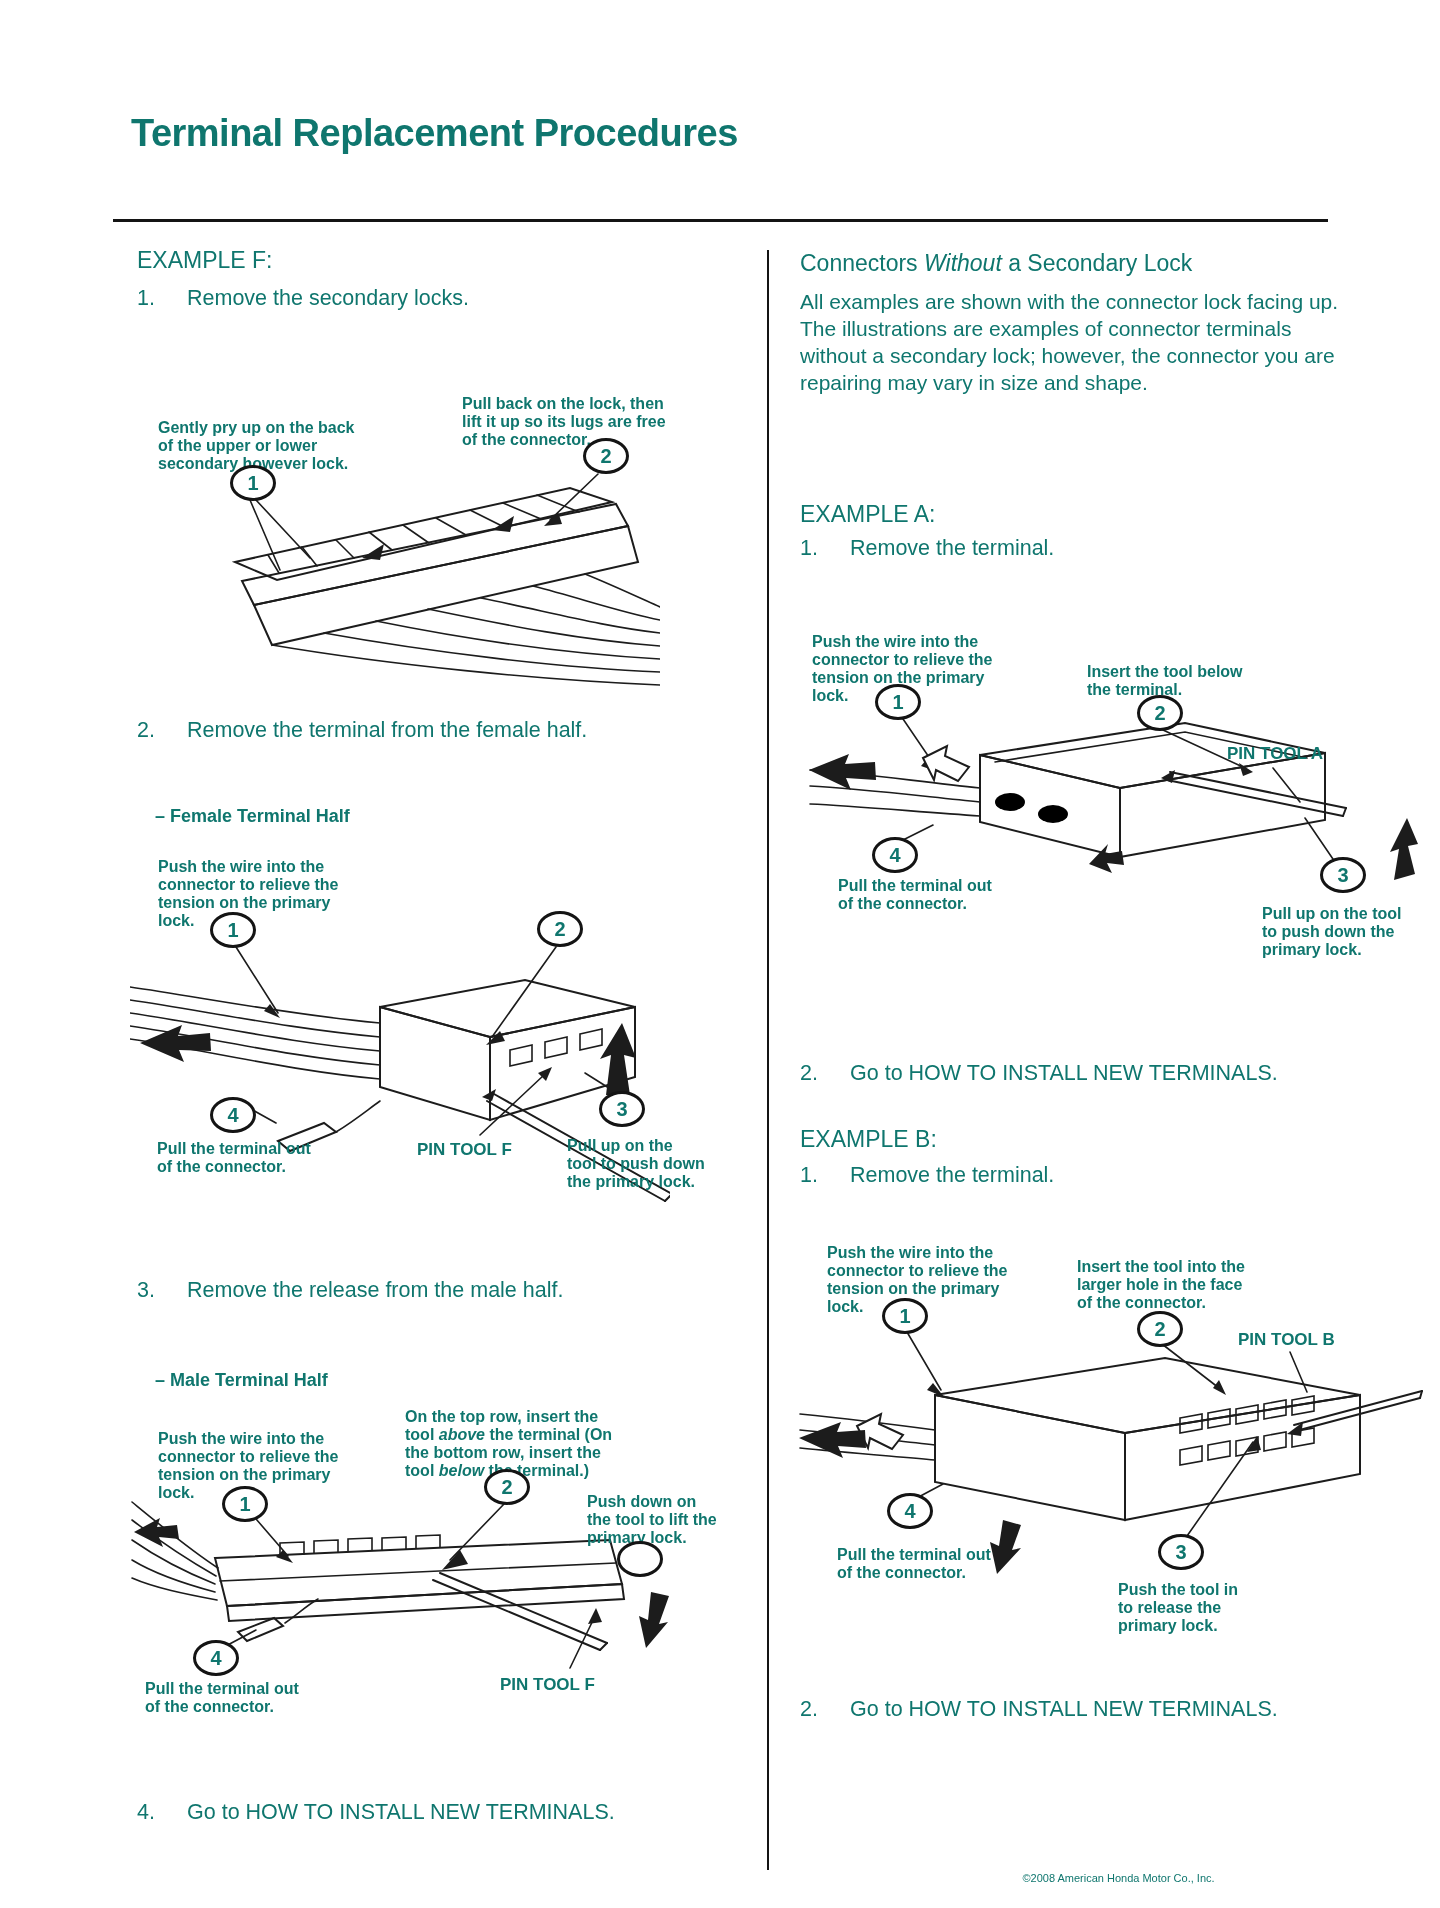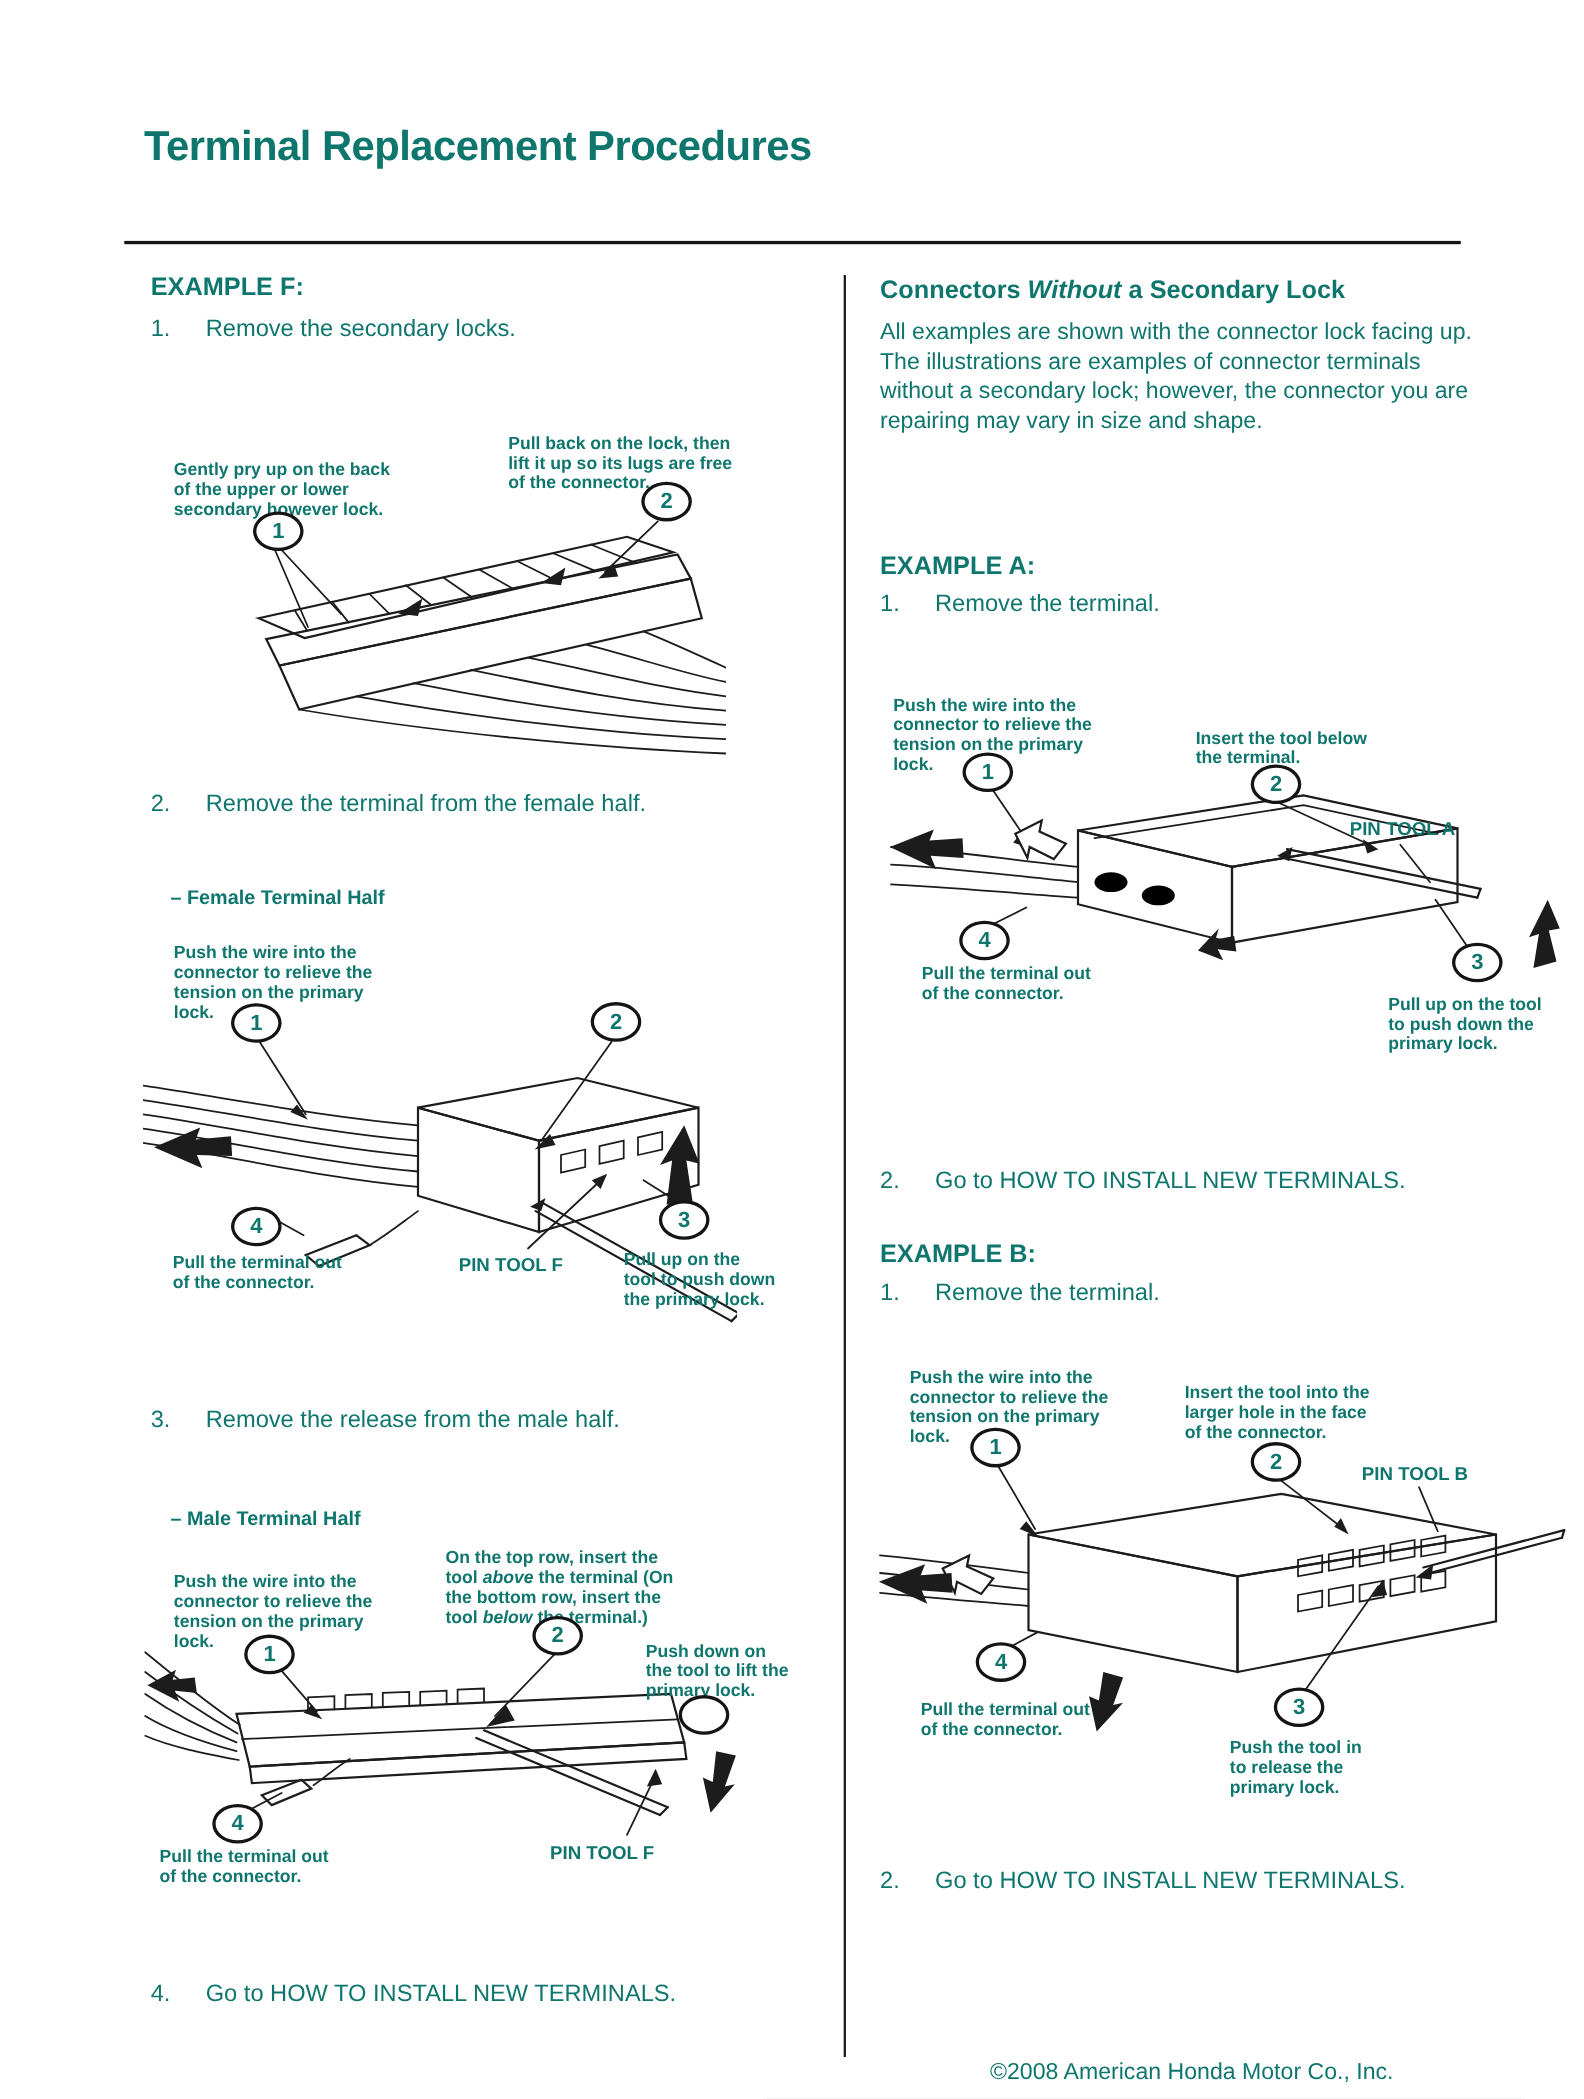--- a/index.html
+++ b/index.html
@@ -2,32 +2,32 @@
 <html><head>
 <meta charset="utf-8">
 <style>
   html,body{margin:0;padding:0;background:#e8e8e8}
   .page{position:relative;width:1440px;height:1908px;background:#ffffff;
         font-family:"Liberation Sans",sans-serif;color:#0f766e;overflow:hidden;margin:0 auto}
   .abs{position:absolute}
   .title{font-size:38px;font-weight:bold;letter-spacing:-0.5px;white-space:nowrap}
   .rule{background:#141414;height:3px}
   .vrule{background:#141414;width:2px}
-  .h2{font-size:23px;font-weight:bold;white-space:nowrap}
+  .h2{font-size:23px;font-weight:normal;white-space:nowrap}
   .h3{font-size:18px;font-weight:bold;white-space:nowrap}
   .step{font-size:21.5px;display:flex;white-space:nowrap}
   .step .num{width:50px;flex:none}
   .callout{font-size:16px;font-weight:bold;line-height:18px;z-index:5}
   .callout div{white-space:nowrap}
   .pintool{font-size:17px;font-weight:bold;white-space:nowrap;z-index:5}
   .para{font-size:21px;line-height:27px}
   .badge{box-sizing:border-box;width:46px;height:36px;border:3px solid #141414;border-radius:50%;
          background:#fff;display:flex;align-items:center;justify-content:center;
          font-size:20px;font-weight:bold;z-index:6}
-  .footer{font-size:21px;text-align:left}
+  .footer{font-size:11px;text-align:center}
   svg.fig{position:absolute;z-index:1}
   svg.fig path, svg.fig line{stroke:#1c1c1c;stroke-width:2;fill:none;stroke-linecap:round}
   svg.fig .fill{fill:#1c1c1c;stroke:none}
   svg.fig .hollow{fill:#ffffff;stroke:#1c1c1c;stroke-width:2}
   svg.fig .thin{stroke-width:1.6}
   i{font-style:italic}
 </style>
 </head>
 <body>
 

